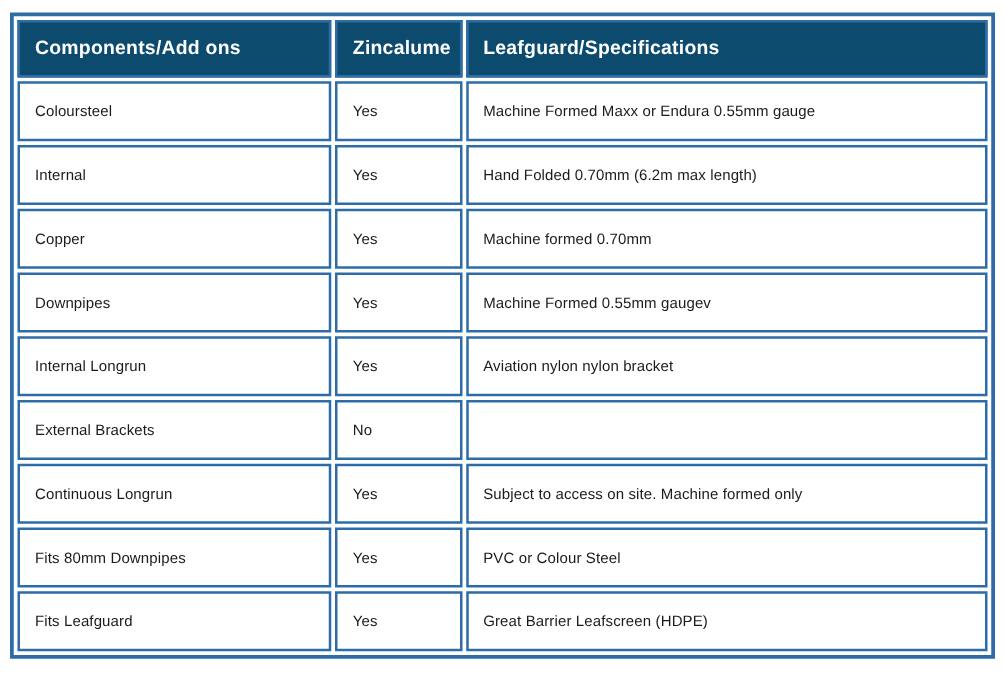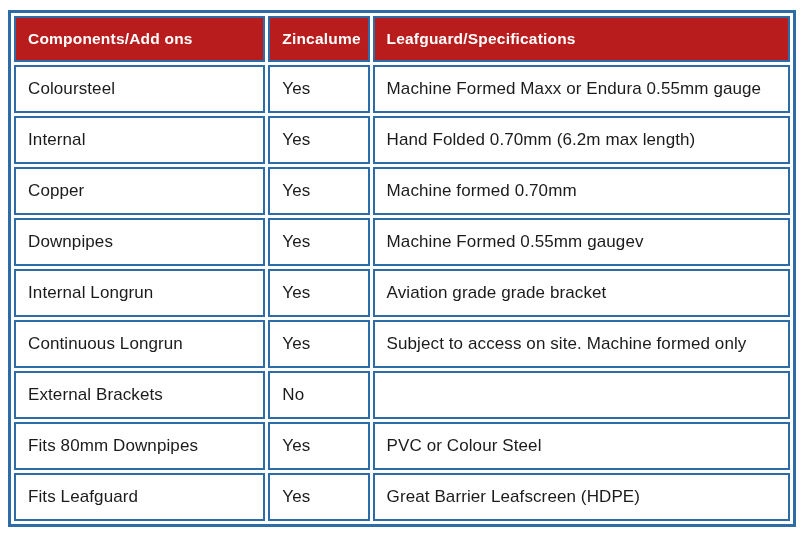--- a/index.html
+++ b/index.html
@@ -23,38 +23,38 @@
     border-collapse: separate;
     border-spacing: 3px;
     border: 3px solid #2d6ca6;
     background: #ffffff;
     table-layout: fixed;
   }
   table.spec-table col.c1 { width: 248px; }
   table.spec-table col.c2 { width: 100px; }
   table.spec-table col.c3 { width: 412px; }
   table.spec-table th {
-    background: #b91c1c;
+    background: #0c4a6e;
     border: 2px solid #2d6ca6;
     color: #ffffff;
     font-size: 15.5px;
     font-weight: bold;
     text-align: left;
     height: 42px;
     padding: 0 0 0 12px;
     vertical-align: middle;
     letter-spacing: 0.2px;
     overflow: hidden;
     white-space: nowrap;
   }
   table.spec-table td {
     background: #ffffff;
     border: 2px solid #2d6ca6;
     color: #1b1b1b;
-    font-size: 17px;
+    font-size: 12px;
     font-weight: normal;
     text-align: left;
     height: 44px;
     padding: 0 4px 0 12px;
     vertical-align: middle;
     letter-spacing: 0.1px;
     overflow: hidden;
     white-space: nowrap;
   }
 </style>
@@ -92,31 +92,31 @@
         <td>Machine formed 0.70mm</td>
       </tr>
       <tr>
         <td>Downpipes</td>
         <td>Yes</td>
         <td>Machine Formed 0.55mm gaugev</td>
       </tr>
       <tr>
         <td>Internal Longrun</td>
         <td>Yes</td>
-        <td>Aviation grade grade bracket</td>
+        <td>Aviation nylon nylon bracket</td>
+      </tr>
+      <tr>
+        <td>External Brackets</td>
+        <td>No</td>
+        <td></td>
       </tr>
       <tr>
         <td>Continuous Longrun</td>
         <td>Yes</td>
         <td>Subject to access on site. Machine formed only</td>
-      </tr>
-      <tr>
-        <td>External Brackets</td>
-        <td>No</td>
-        <td></td>
       </tr>
       <tr>
         <td>Fits 80mm Downpipes</td>
         <td>Yes</td>
         <td>PVC or Colour Steel</td>
       </tr>
       <tr>
         <td>Fits Leafguard</td>
         <td>Yes</td>
         <td>Great Barrier Leafscreen (HDPE)</td>

